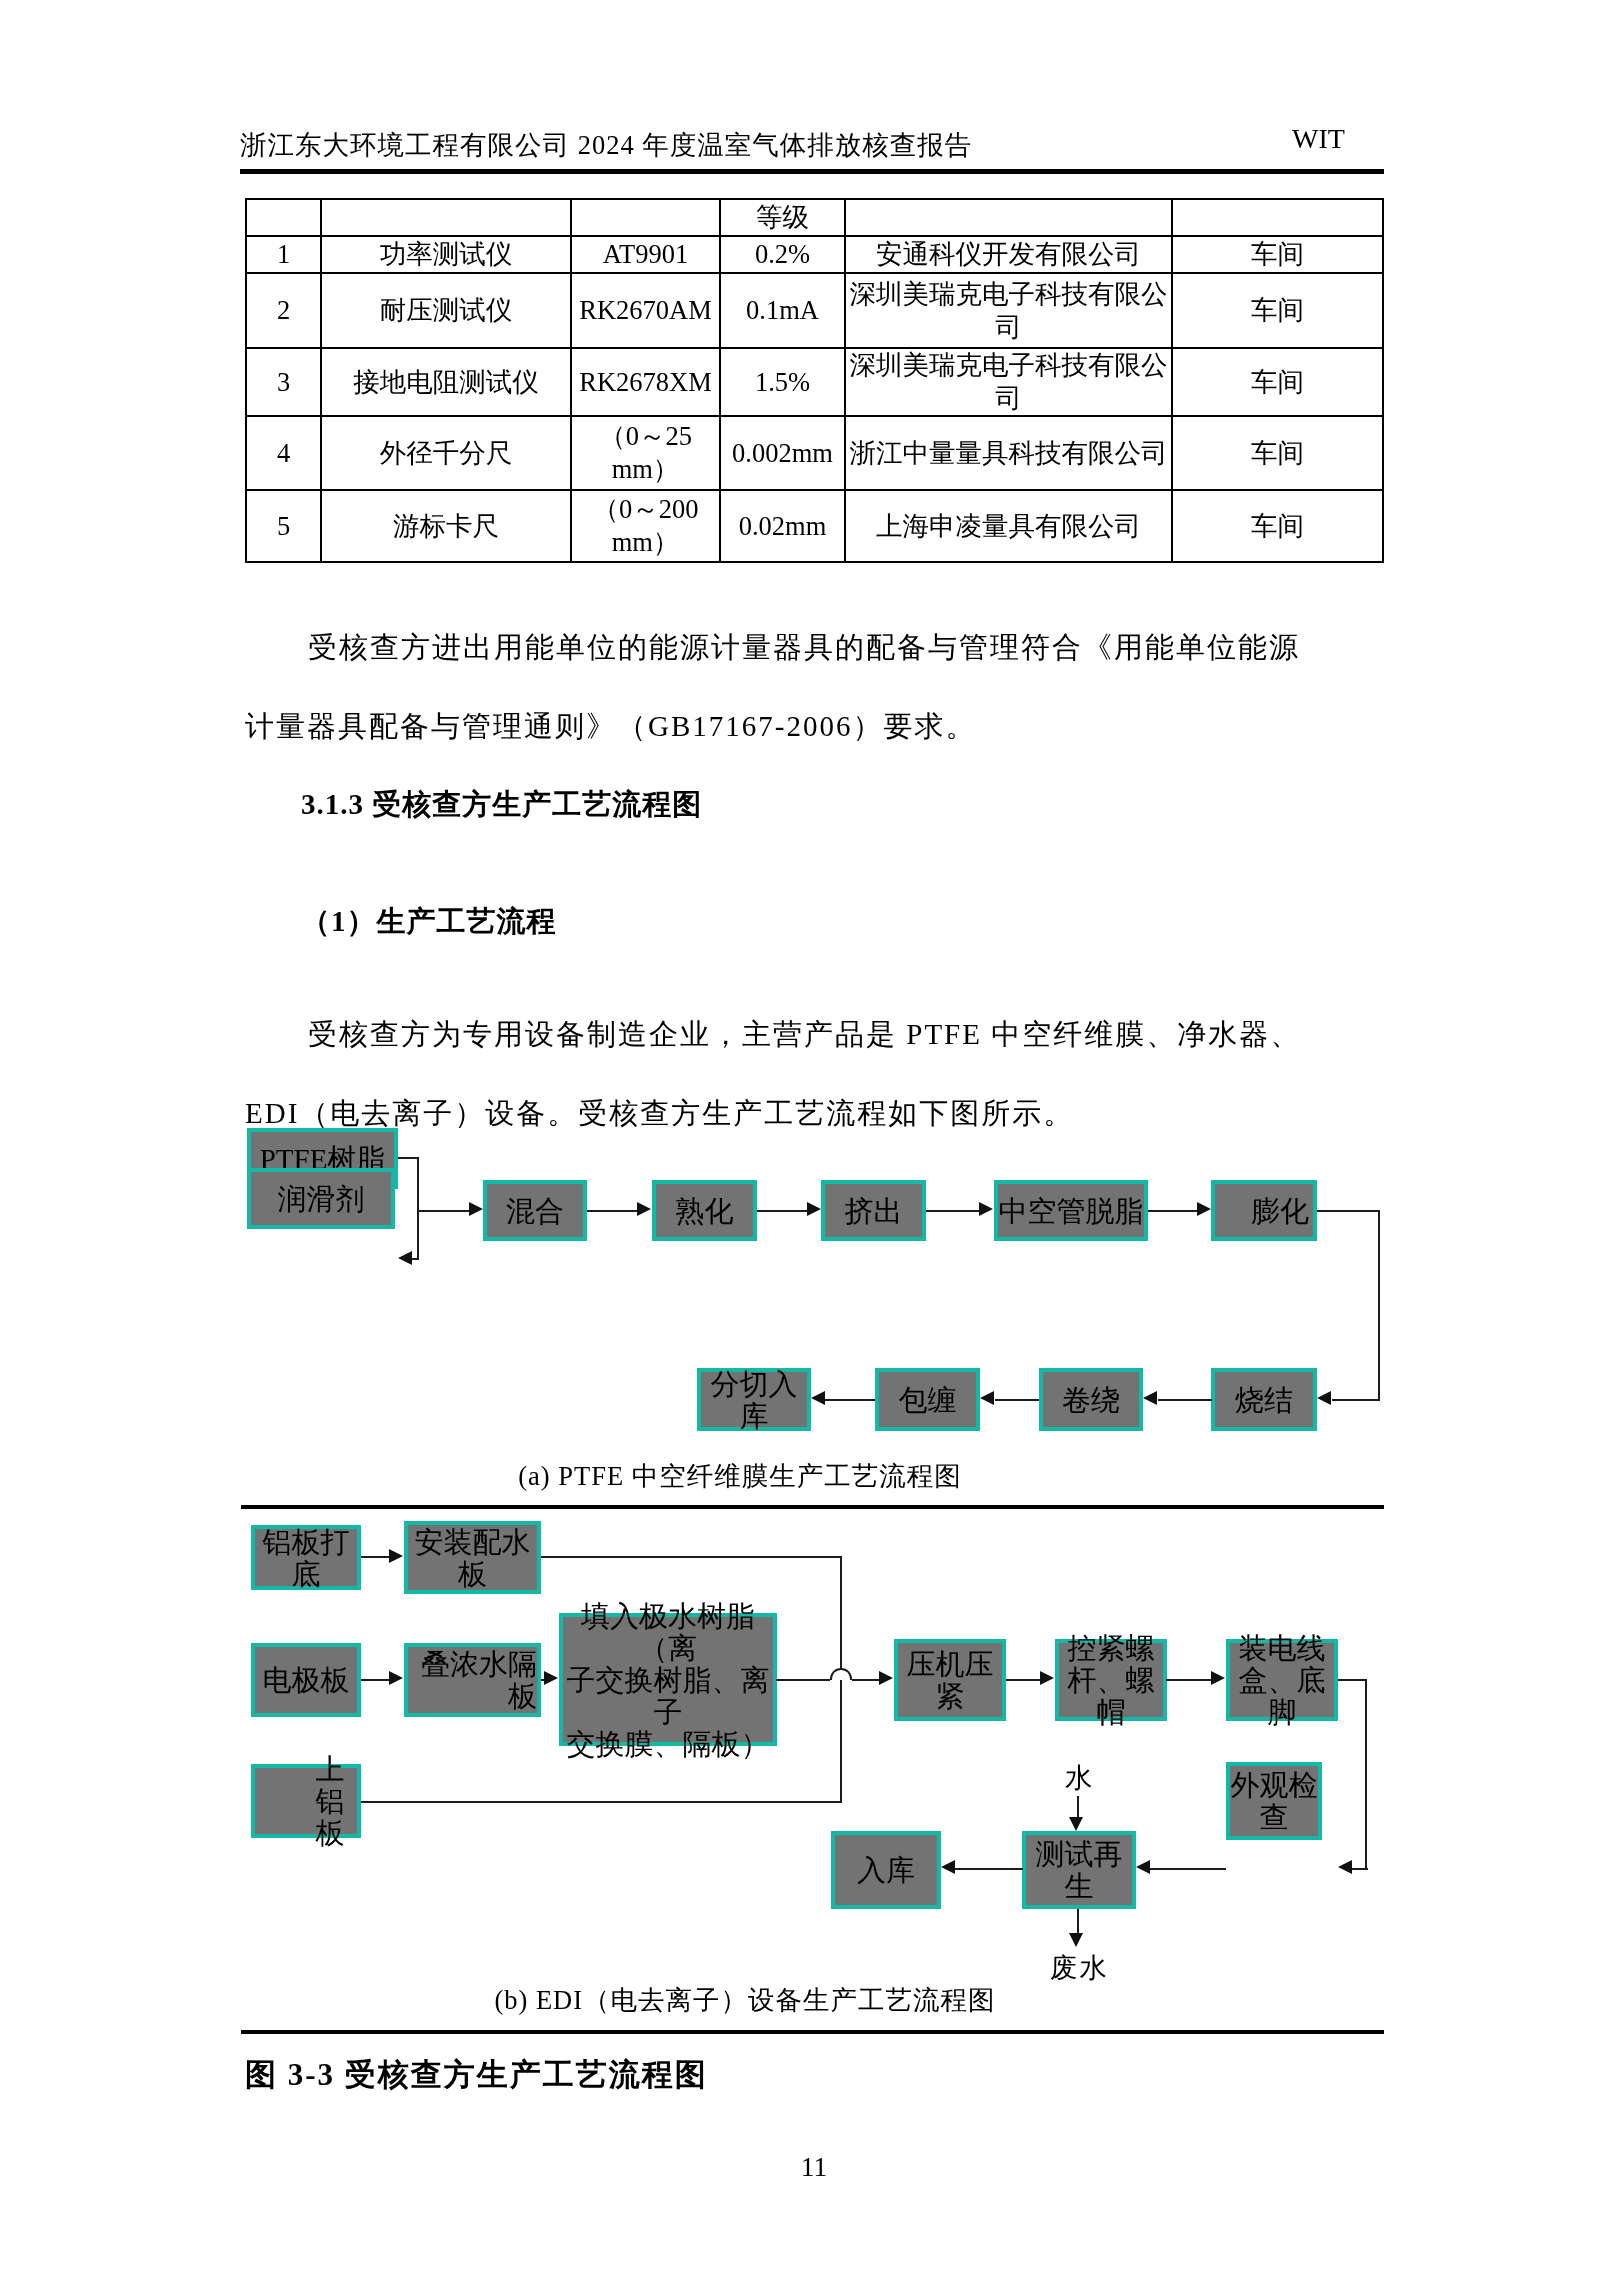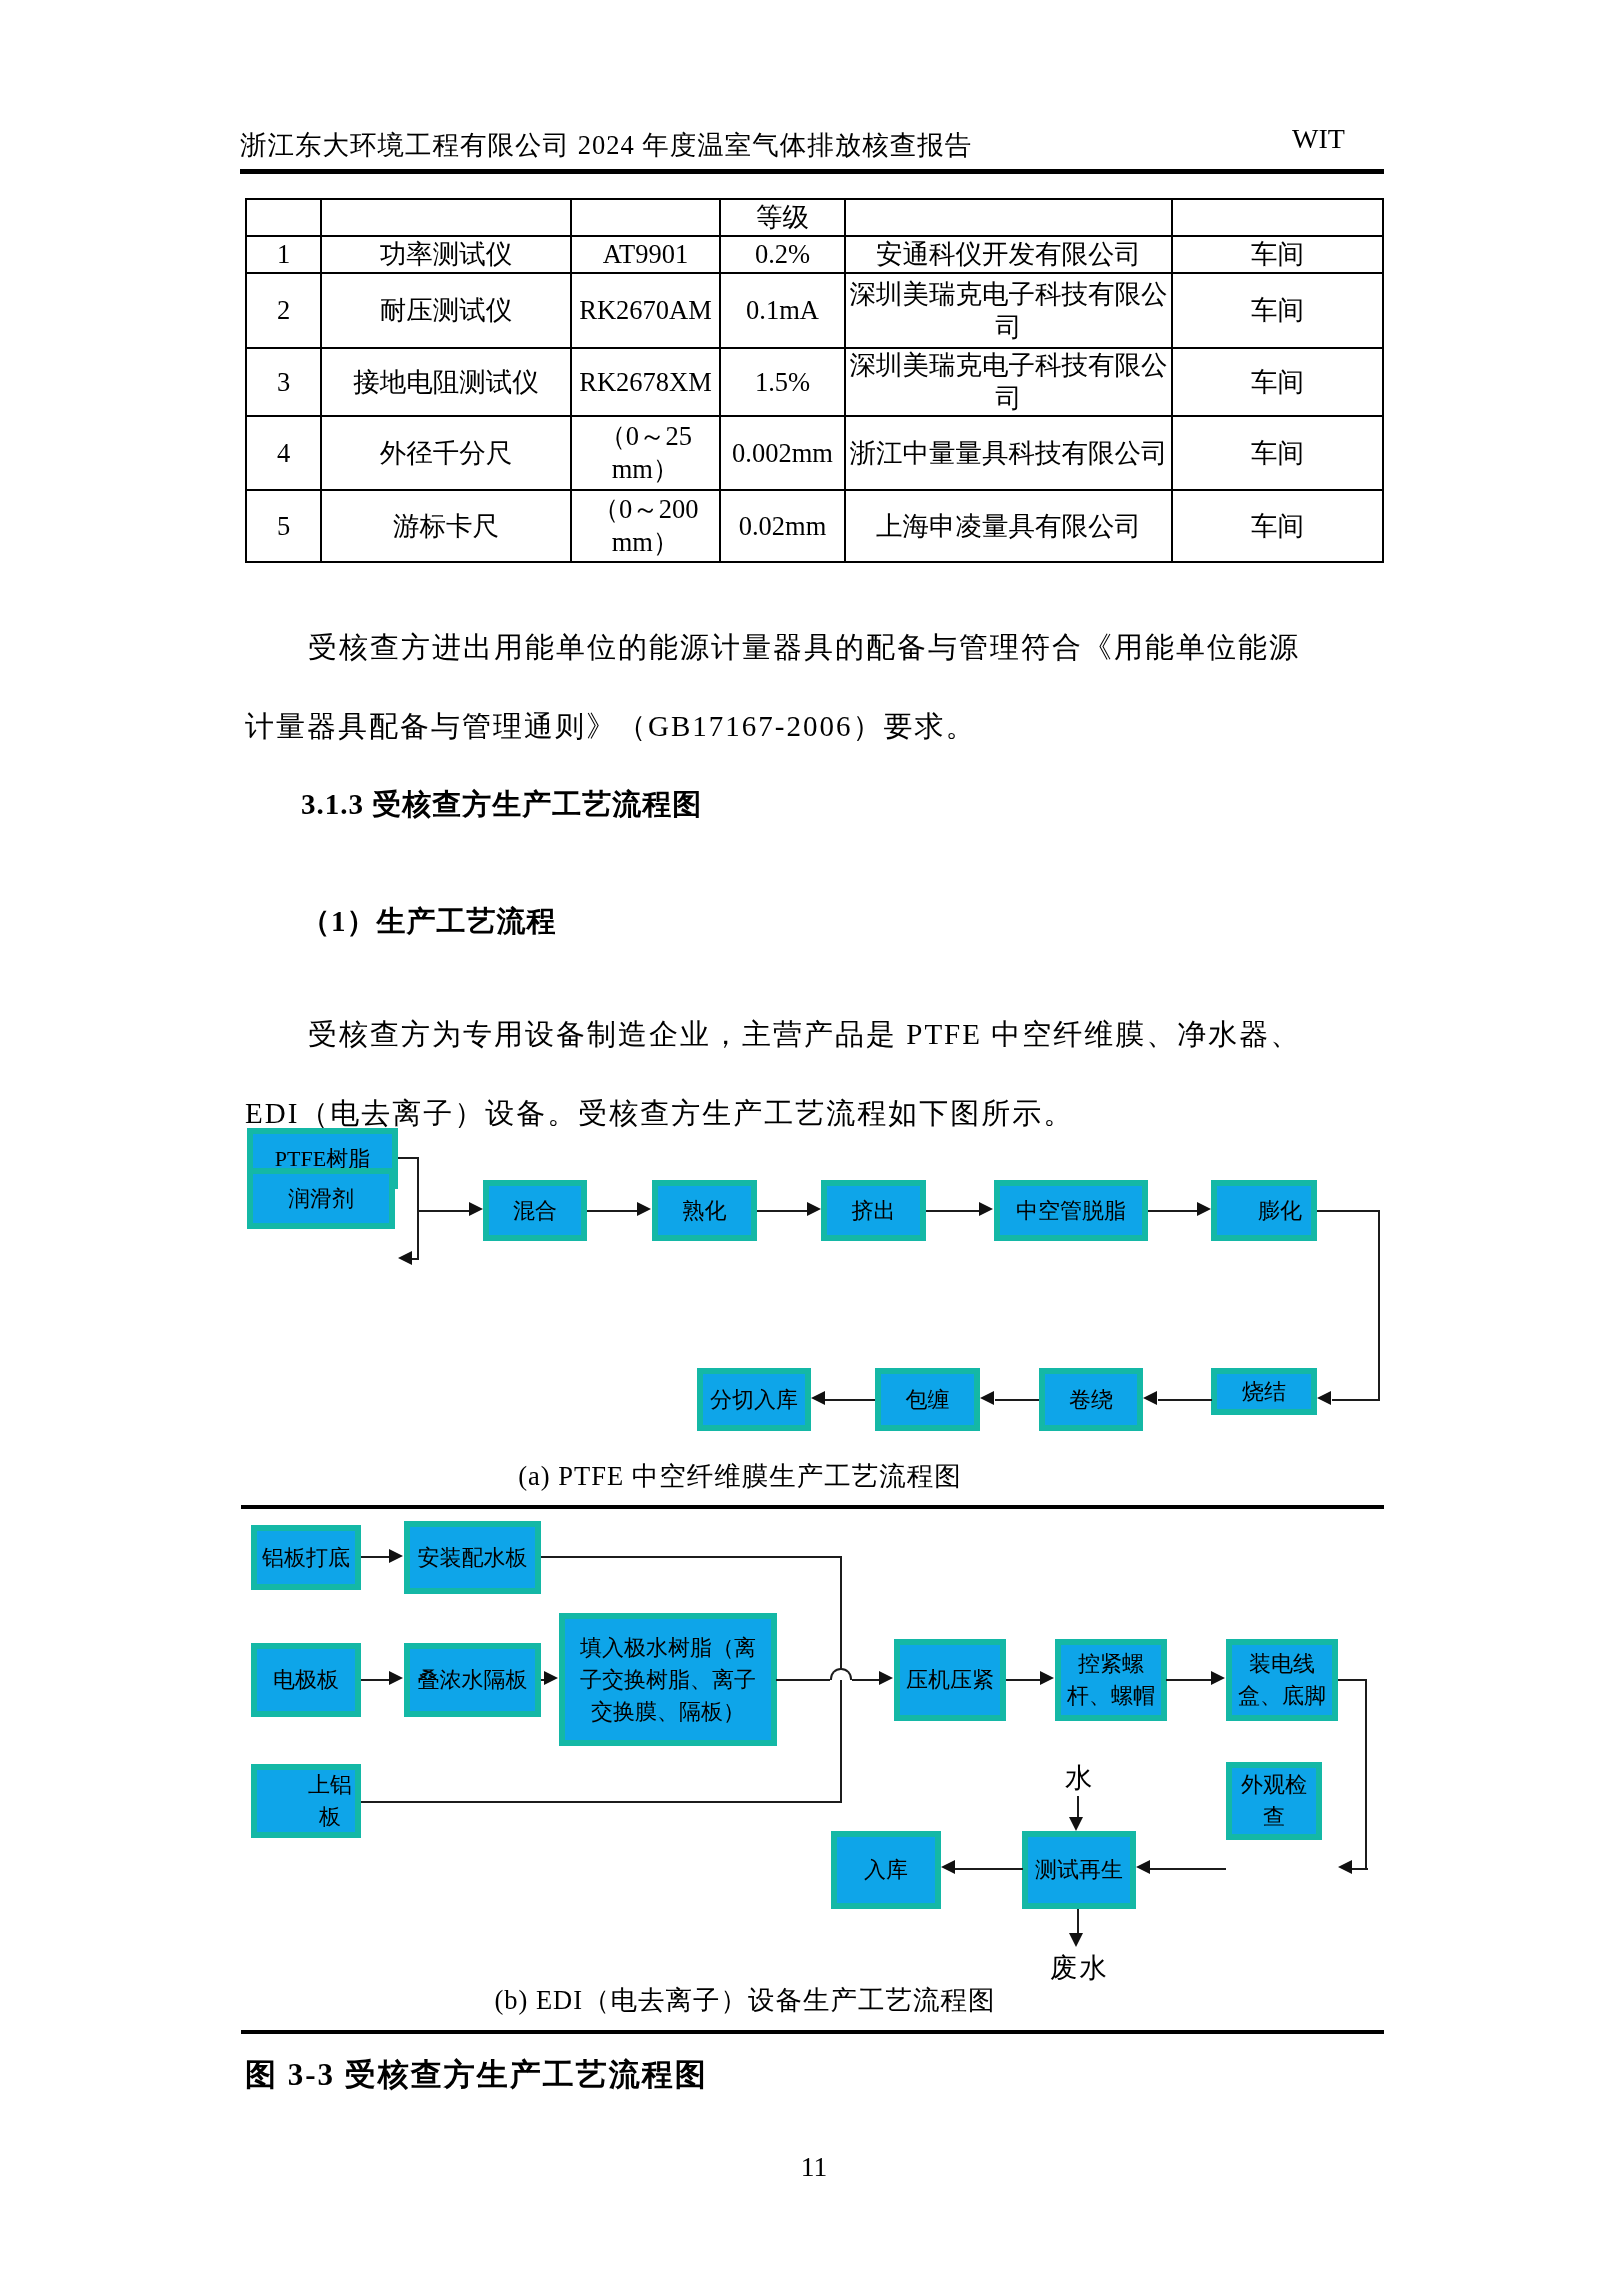--- a/index.html
+++ b/index.html
@@ -10,23 +10,23 @@
   .hdr-right{position:absolute;left:1292px;top:123px;font-size:28px;}
   .rule{position:absolute;background:#000;}
   
   table.instr{position:absolute;left:245px;top:198px;border-collapse:collapse;table-layout:fixed;width:1138px;}
   table.instr td{border:2px solid #000;text-align:center;vertical-align:middle;
                  font-size:26.5px;line-height:33px;padding:0 2px;overflow:hidden;}
   
   .para{position:absolute;font-size:29px;letter-spacing:2px;white-space:nowrap;}
   .head{position:absolute;font-size:29px;font-weight:bold;letter-spacing:1px;white-space:nowrap;}
   
-  .fbox{position:absolute;border:6px solid #14b8a6;background:#0ea5e9;box-sizing:border-box;
+  .fbox{position:absolute;border:4px solid #14b8a6;background:#737373;box-sizing:border-box;
         display:flex;flex-direction:column;align-items:center;justify-content:center;
-        font-size:22px;line-height:32px;text-align:center;}
+        font-size:29px;line-height:32px;text-align:center;}
   .hl{position:absolute;height:2px;background:#1c1c1c;}
   .vl{position:absolute;width:2px;background:#1c1c1c;}
   .tri-r{position:absolute;width:0;height:0;border-top:7.8px solid transparent;border-bottom:7.8px solid transparent;border-left:14.7px solid #111;}
   .tri-l{position:absolute;width:0;height:0;border-top:7.8px solid transparent;border-bottom:7.8px solid transparent;border-right:14.7px solid #111;}
   .tri-d{position:absolute;width:0;height:0;border-left:7.8px solid transparent;border-right:7.8px solid transparent;border-top:14.7px solid #111;}
   .hop{position:absolute;width:21.6px;height:11.8px;border:2px solid #1c1c1c;border-bottom:none;
        border-radius:10.8px 10.8px 0 0;background:#fff;box-sizing:border-box;}
   .caption{position:absolute;font-size:26.5px;text-align:center;letter-spacing:1px;}
   .figtitle{position:absolute;left:245px;top:2054px;width:1138px;text-align:left;
             font-size:31px;font-weight:bold;letter-spacing:2px;}
@@ -115,21 +115,21 @@
   <div class="fbox" style="left:247px;top:1128px;width:151px;height:61px;">PTFE树脂</div>
   <div class="fbox" style="left:247px;top:1168px;width:148px;height:61px;">润滑剂</div>
   <div class="fbox" style="left:483px;top:1180px;width:104px;height:61px;">混合</div>
   <div class="fbox" style="left:652px;top:1180px;width:105px;height:61px;">熟化</div>
   <div class="fbox" style="left:821px;top:1180px;width:105px;height:61px;">挤出</div>
   <div class="fbox" style="left:994px;top:1180px;width:154px;height:61px;">中空管脱脂</div>
   <div class="fbox" style="left:1211px;top:1180px;width:106px;height:61px;padding-left:32px;">膨化</div>
   <div class="fbox" style="left:697px;top:1368px;width:114px;height:63px;">分切入库</div>
   <div class="fbox" style="left:875px;top:1368px;width:105px;height:63px;">包缠</div>
   <div class="fbox" style="left:1039px;top:1368px;width:104px;height:63px;">卷绕</div>
-  <div class="fbox" style="left:1211px;top:1368px;width:106px;height:47px;">烧结</div>
+  <div class="fbox" style="left:1211px;top:1368px;width:106px;height:63px;">烧结</div>
 
   <div class="hl" style="left:398px;top:1157px;width:20.6px;"></div>
   <div class="vl" style="left:417px;top:1157px;height:103px;"></div>
   <div class="hl" style="left:411px;top:1258px;width:7.8px;"></div>
   <div class="tri-l" style="left:398px;top:1251px;"></div>
   <div class="hl" style="left:419px;top:1210px;width:51px;"></div>
   <div class="tri-r" style="left:469px;top:1202px;"></div>
   <div class="hl" style="left:587px;top:1210px;width:51px;"></div>
   <div class="tri-r" style="left:637px;top:1202px;"></div>
   <div class="hl" style="left:757px;top:1210px;width:51px;"></div>

